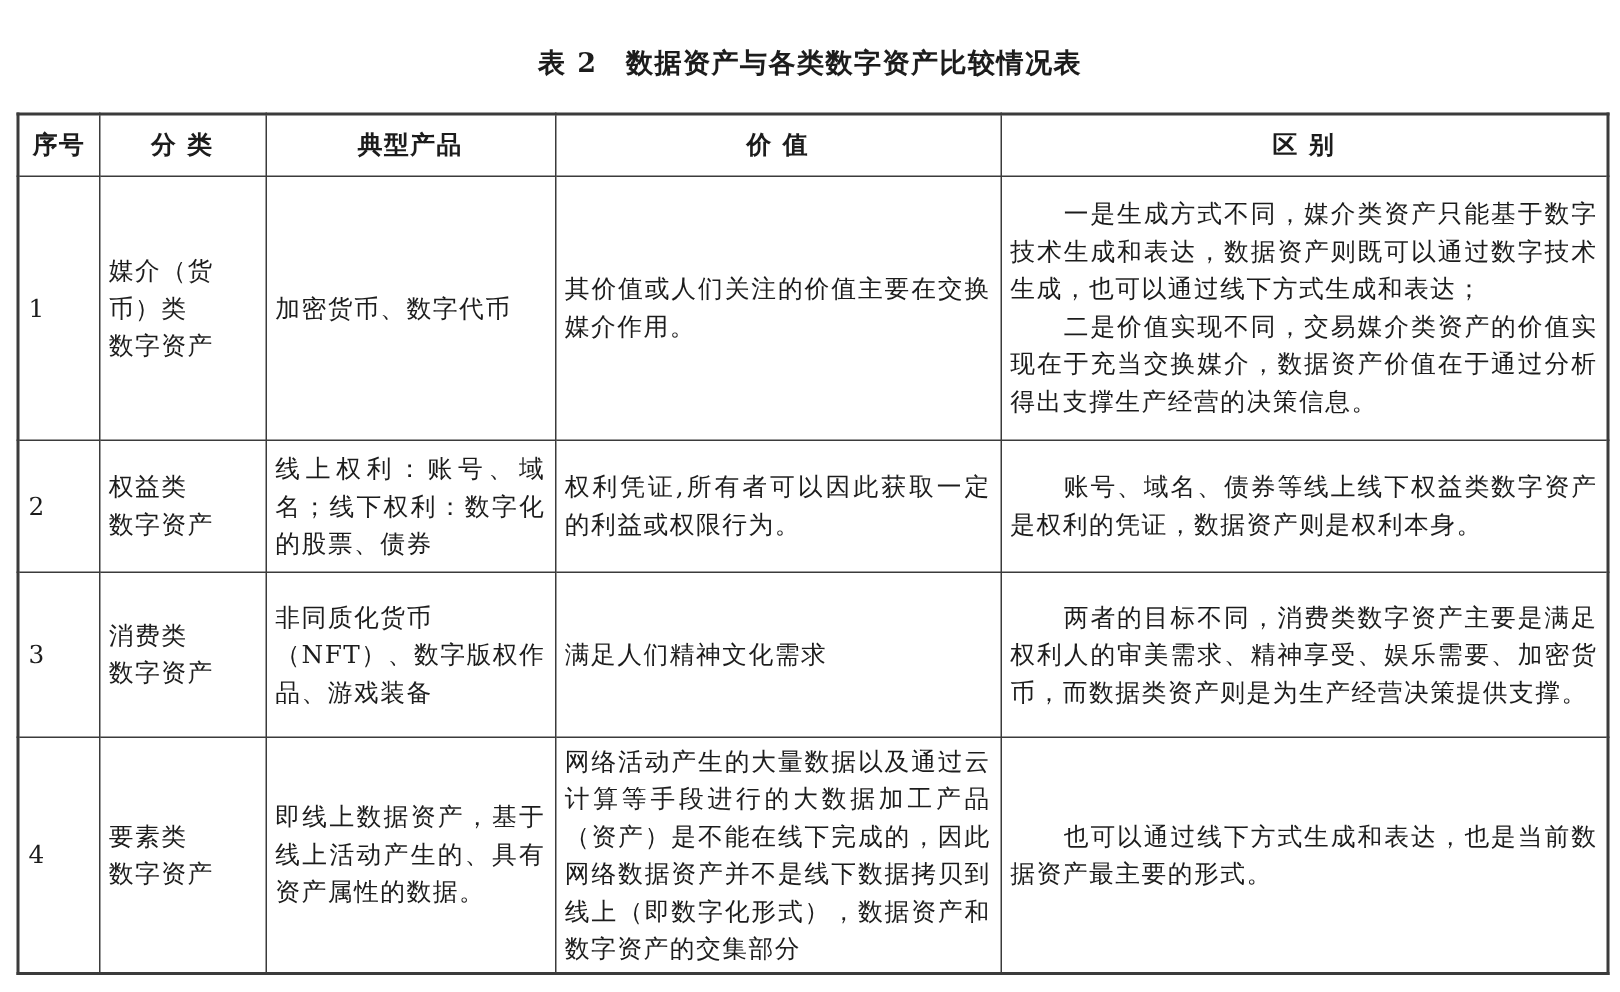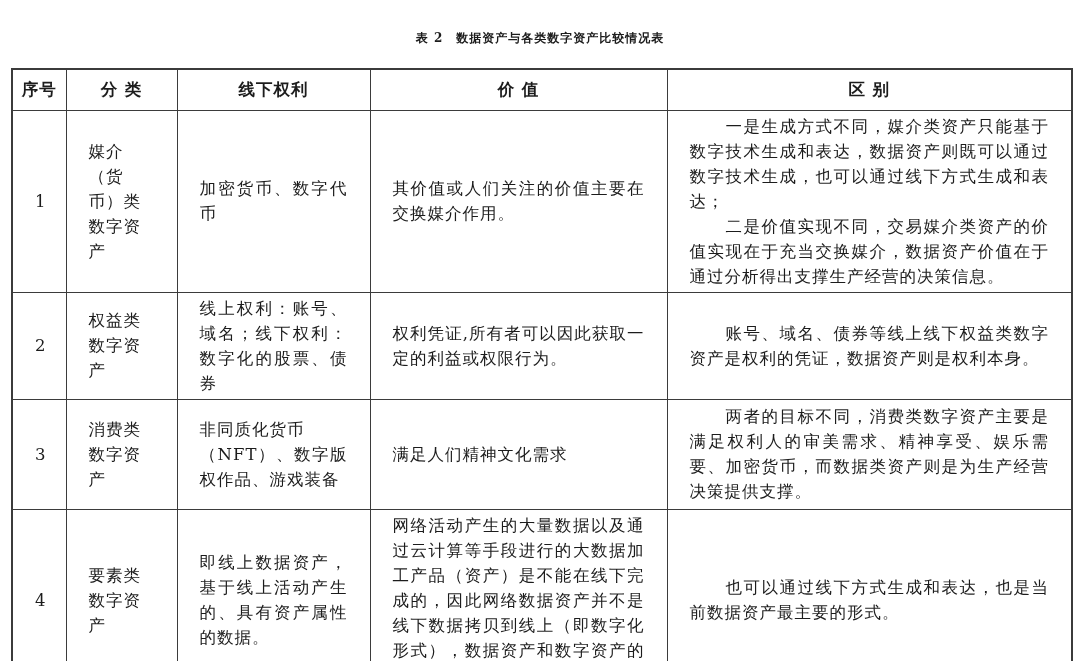--- a/index.html
+++ b/index.html
@@ -15,38 +15,38 @@
   .page {
     width: 1080px;
     height: 661px;
     box-sizing: border-box;
   }
   .title {
     margin: 0;
     padding-top: 30px;
     padding-bottom: 21px;
     text-align: center;
-    font-size: 12px;
+    font-size: 18px;
     font-weight: bold;
     letter-spacing: 1px;
   }
   table.cmp-table {
     border-collapse: collapse;
     table-layout: fixed;
     width: 1060px;
     margin-left: 11px;
     border: 2px solid #3b3b3b;
   }
   .cmp-table th, .cmp-table td {
     border: 1.5px solid #3b3b3b;
     vertical-align: middle;
     font-size: 16.5px;
     line-height: 25px;
     letter-spacing: 1px;
-    padding: 3px 22px;
+    padding: 3px 6px;
     box-sizing: border-box;
     overflow: hidden;
   }
   .cmp-table th {
     font-weight: bold;
     text-align: center;
     padding: 2px 3px;
   }
   thead tr { height: 41px; }
   tbody tr:nth-child(1) { height: 176px; }
@@ -71,21 +71,21 @@
       <col style="width:54px">
       <col style="width:111px">
       <col style="width:193px">
       <col style="width:297px">
       <col style="width:405px">
     </colgroup>
     <thead>
       <tr>
         <th>序号</th>
         <th>分 类</th>
-        <th>线下权利</th>
+        <th>典型产品</th>
         <th>价 值</th>
         <th>区 别</th>
       </tr>
     </thead>
     <tbody>
       <tr>
         <td class="c-no">1</td>
         <td class="c-cat">媒介（货
 币）类
 数字资产</td>

